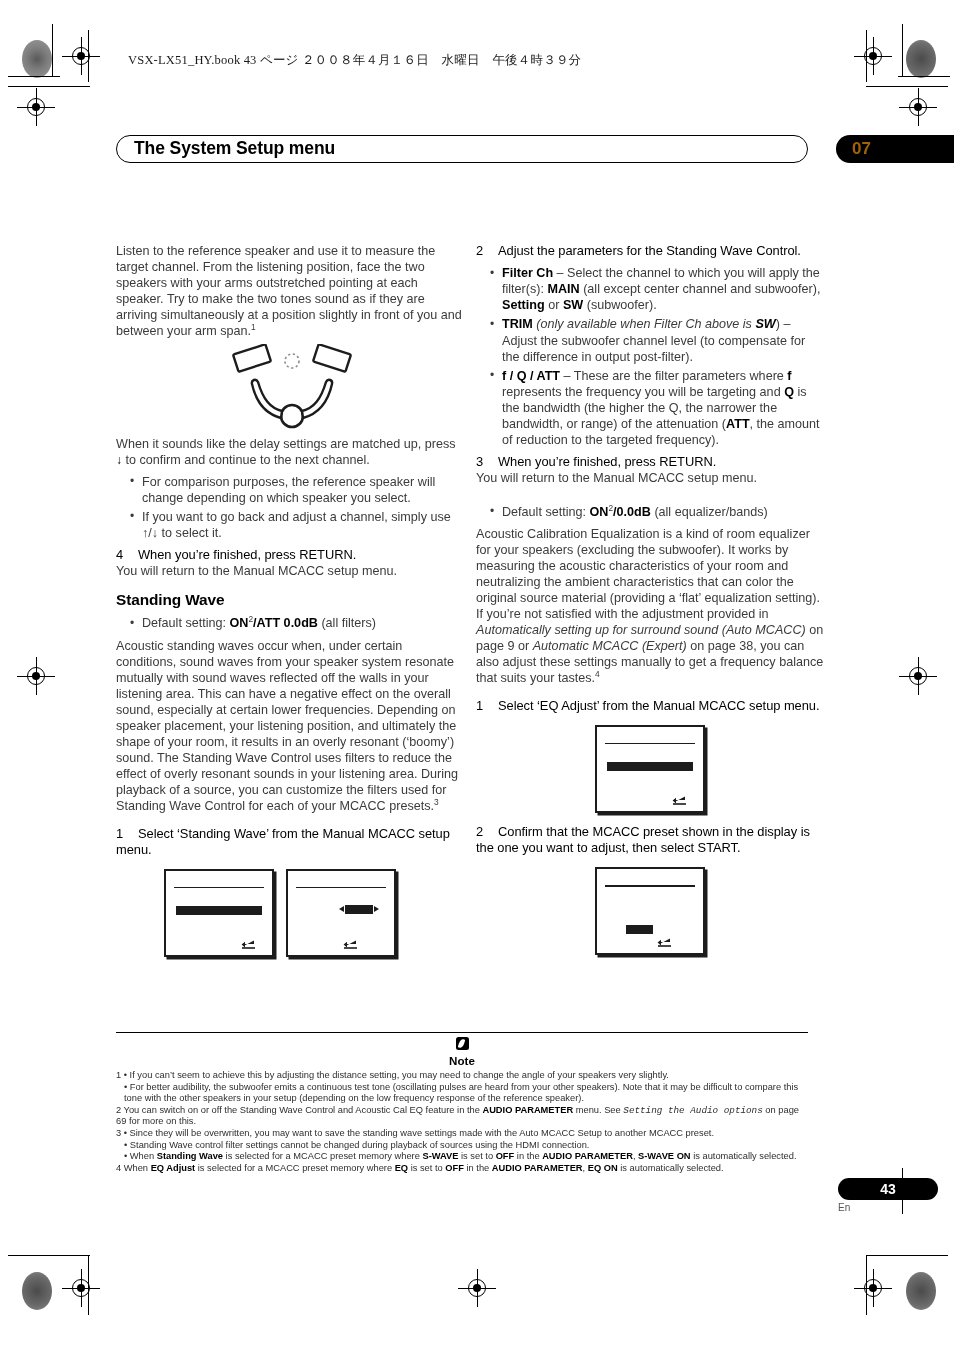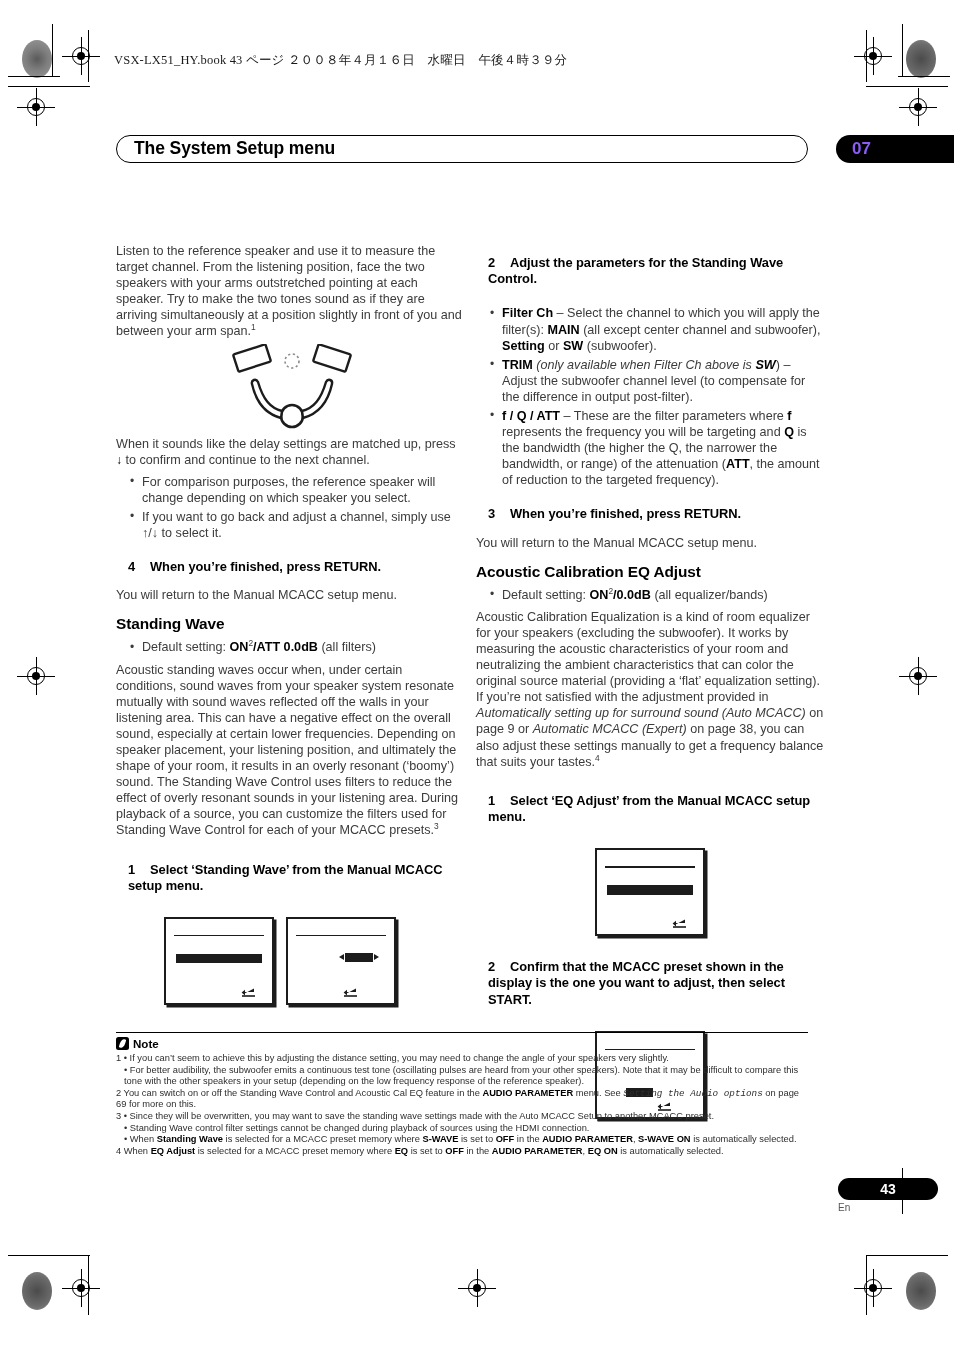--- a/index.html
+++ b/index.html
@@ -47,21 +47,21 @@
     border-radius: 50%;
     background: radial-gradient(circle at 50% 50%, #5a5a5a 0%, #7e7e7e 45%, #9a9a9a 100%);
   }
   .dens.dark { background: radial-gradient(circle at 50% 50%, #4b4b4b 0%, #6a6a6a 60%, #8d8d8d 100%); }
 
   .cropline { position: absolute; background: #000; }
 
   
   .filehdr {
     position: absolute;
-    left: 114px; top: 52px;
+    left: 128px; top: 52px;
     font-family: "Liberation Serif", serif;
     font-size: 12.5px;
     letter-spacing: 0.2px;
     color: #1a1a1a;
     white-space: nowrap;
   }
 
   
   .titlebar {
     position: absolute;
@@ -85,21 +85,21 @@
     position: absolute;
     left: 836px; top: 135px;
     width: 118px; height: 28px;
     background: #000;
     border-radius: 14px 0 0 14px;
   }
   .chapbadge .n {
     position: absolute;
     left: 16px; top: 50%;
     transform: translateY(-52%);
-    color: #8b5cf6;
+    color: #a16207;
     font-size: 17px;
     font-weight: bold;
   }
 
   
   .col {
     position: absolute;
     top: 243px;
     width: 348px;
   }
@@ -120,24 +120,24 @@
   h2.head {
     font-size: 15.4px;
     font-weight: bold;
     color: #000;
     margin: 0;
     line-height: 19px;
     letter-spacing: -0.1px;
   }
   p.step {
     font-size: 12.9px;
-    font-weight: bold;
+    font-weight: normal;
     color: #000;
     line-height: 16.2px;
-    margin: 12px;
+    margin: 0;
     letter-spacing: -0.05px;
   }
   p.step .num { display: inline-block; min-width: 22px; }
 
   ul.bul {
     list-style: none;
     margin: 0;
     padding: 0 0 0 14px;
   }
   ul.bul li {
@@ -209,20 +209,21 @@
     width: 100%;
     height: 1px;
     background: #000;
     margin-bottom: 4px;
   }
   .notehead {
     display: flex;
     align-items: center;
     gap: 4px;
     margin-bottom: 3px;
+    flex-direction: column;
   }
   .noteicon {
     width: 13px; height: 13px;
     background: #000;
     border-radius: 2.5px;
     position: relative;
   }
   .noteicon::after {
     content: "";
     position: absolute;
@@ -430,21 +431,20 @@
       <li><b>TRIM</b><i> (only available when Filter Ch above is </i><b><i>SW</i></b><span>) – Adjust the subwoofer channel level (to compensate for the difference in output post-filter).</span></li>
 
       <li><b>f / Q / ATT</b><span> – These are the filter parameters where </span><b>f</b><span> represents the frequency you will be targeting and </span><b>Q</b><span> is the bandwidth (the higher the Q, the narrower the bandwidth, or range) of the attenuation (</span><b>ATT</b><span>, the amount of reduction to the targeted frequency).</span></li>
     </ul>
 
     <div class="gap-sm"></div>
     <p class="step"><span class="num">3</span><span>When you’re finished, press RETURN.</span></p>
     <p class="body">You will return to the Manual MCACC setup menu.</p>
 
     <div class="gap"></div>
-    <h2 class="head">Acoustic Calibration EQ Adjust</h2>
 
     <div class="gap-sm"></div>
     <ul class="bul">
       <li><span>Default setting:</span> <b>ON</b><sup>2</sup><b>/0.0dB</b> <span>(all equalizer/bands)</span></li>
     </ul>
 
     <div class="gap-sm"></div>
     <p class="body"><span>Acoustic Calibration Equalization is a kind of room equalizer for your speakers (excluding the subwoofer). It works by measuring the acoustic characteristics of your room and neutralizing the ambient characteristics that can color the original source material (providing a ‘flat’ equalization setting). If you’re not satisfied with the adjustment provided in </span><i>Automatically setting up for surround sound (Auto MCACC)</i><span> on page 9 or </span><i>Automatic MCACC (Expert)</i><span> on page 38, you can also adjust these settings manually to get a frequency balance that suits your tastes.</span><sup>4</sup></p>
 
     <div class="gap"></div>

